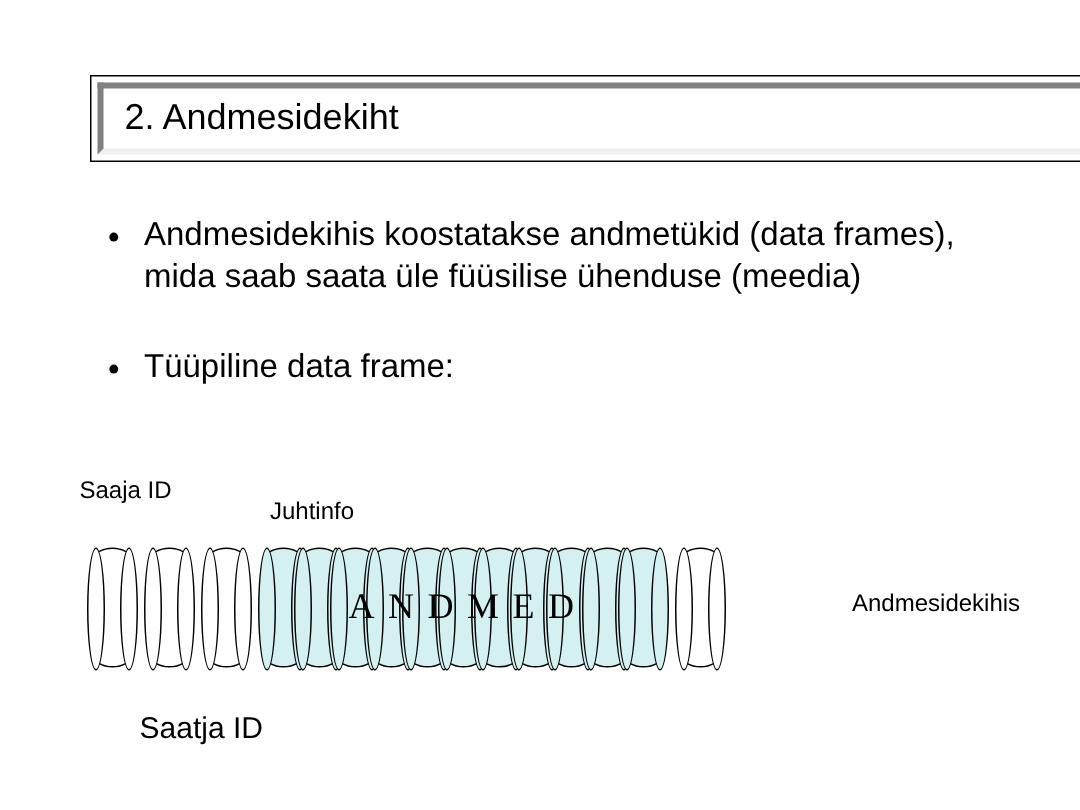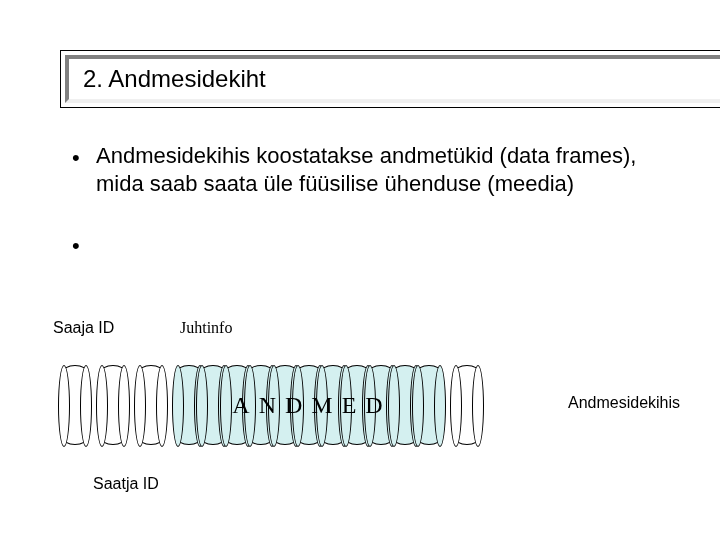--- a/index.html
+++ b/index.html
@@ -58,31 +58,31 @@
   }
   .label-saaja {
     position: absolute;
     top: 319px;
     left: 53px;
     font-family: Liberation Sans, sans-serif;
     font-size: 16px;
   }
   .label-juhtinfo {
     position: absolute;
-    top: 319px;
+    top: 333px;
     left: 180px;
-    font-family: Liberation Serif, serif;
+    font-family: Liberation Sans, sans-serif;
     font-size: 16px;
   }
   .label-saatja {
     position: absolute;
     top: 475px;
     left: 93px;
     font-family: Arial, sans-serif;
-    font-size: 16px;
+    font-size: 20px;
   }
   .label-kontroll {
     position: absolute;
     top: 394px;
     left: 568px;
     font-family: Arial, sans-serif;
     font-size: 16px;
   }
   .frame {
     position: absolute;
@@ -149,20 +149,21 @@
   </div>
 </div>
 
 <div class="bullets">
   <div class="bullet">
     <span class="dot">•</span>
     <span>Andmesidekihis koostatakse andmetükid (data frames), mida saab saata üle füüsilise ühenduse (meedia)</span>
   </div>
   <div class="bullet">
     <span class="dot">•</span>
+    <span>Tüüpiline data frame:</span>
   </div>
 </div>
 
 <div class="label-saaja">Saaja ID</div>
 <div class="label-juhtinfo">Juhtinfo</div>
 <div class="label-saatja">Saatja ID</div>
 <div class="label-kontroll">Andmesidekihis</div>
 
 <div class="frame">
   <div class="cyl cyl-white"></div>

